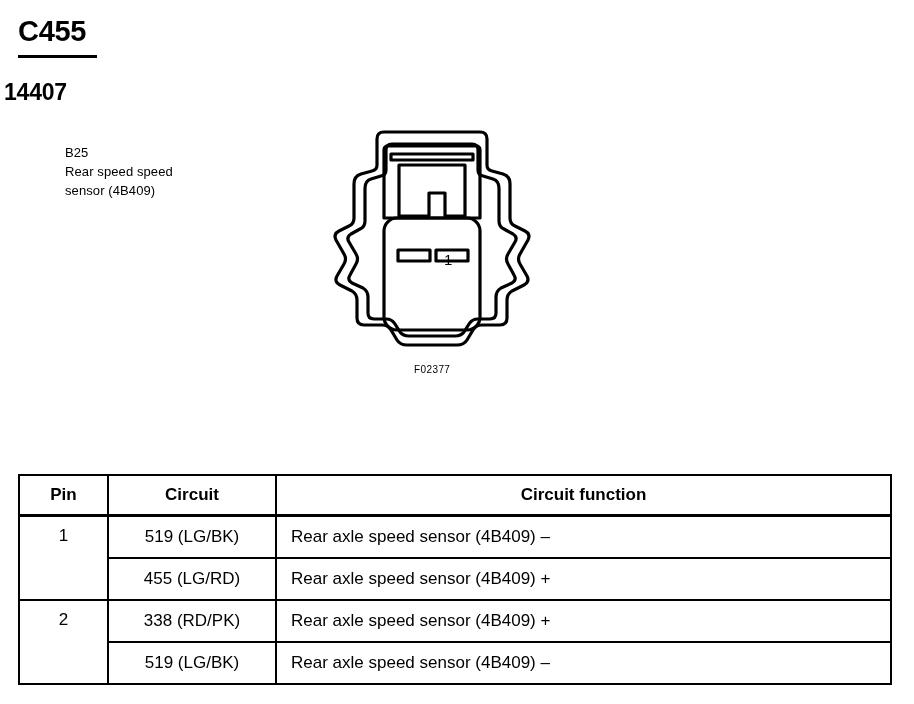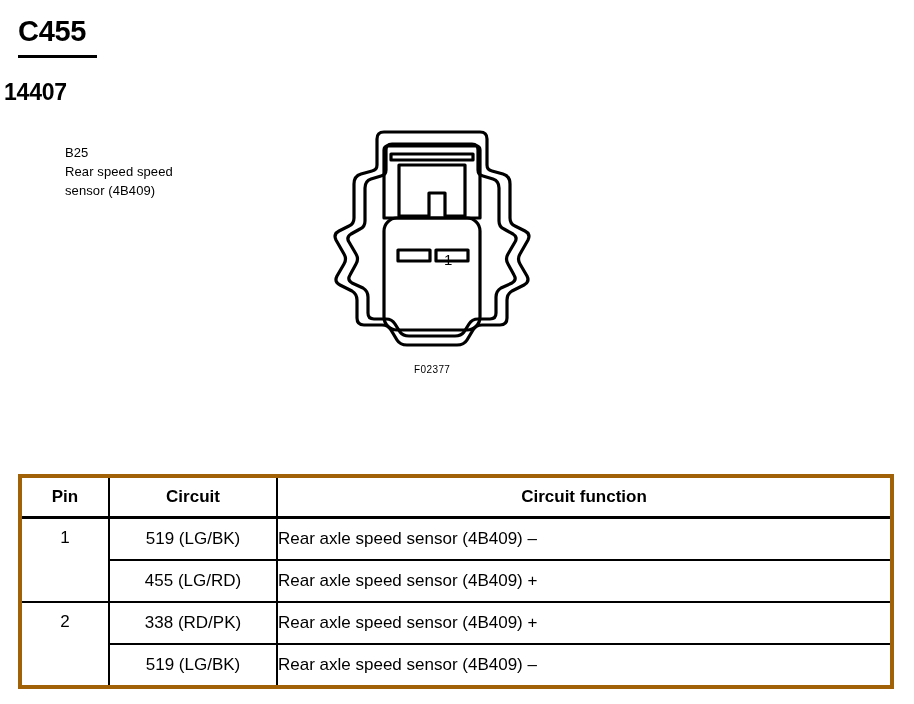--- a/index.html
+++ b/index.html
@@ -122,26 +122,27 @@
     text-align: center;
     height: 38px;
     border-bottom-width: 3px;
   }
   table.pinout tbody td.cell-pin,
   table.pinout tbody td.cell-circuit {
     text-align: center;
   }
   table.pinout tbody td.cell-function {
     text-align: left;
+    padding-left: 14px;
   }
   table.pinout tbody td.cell-pin {
     vertical-align: top;
     padding-top: 9px;
   }
-  table.pinout { border: 4px solid #a16207; }
+  table.pinout { border: 1px solid #a16207; }
 </style>
 </head>
 <body>
 
 <div id="connector-title">C455</div>
 <div id="connector-title-rule"></div>
 <div id="part-number">14407</div>
 
 <div id="connector-description">
   <div>B25</div>

